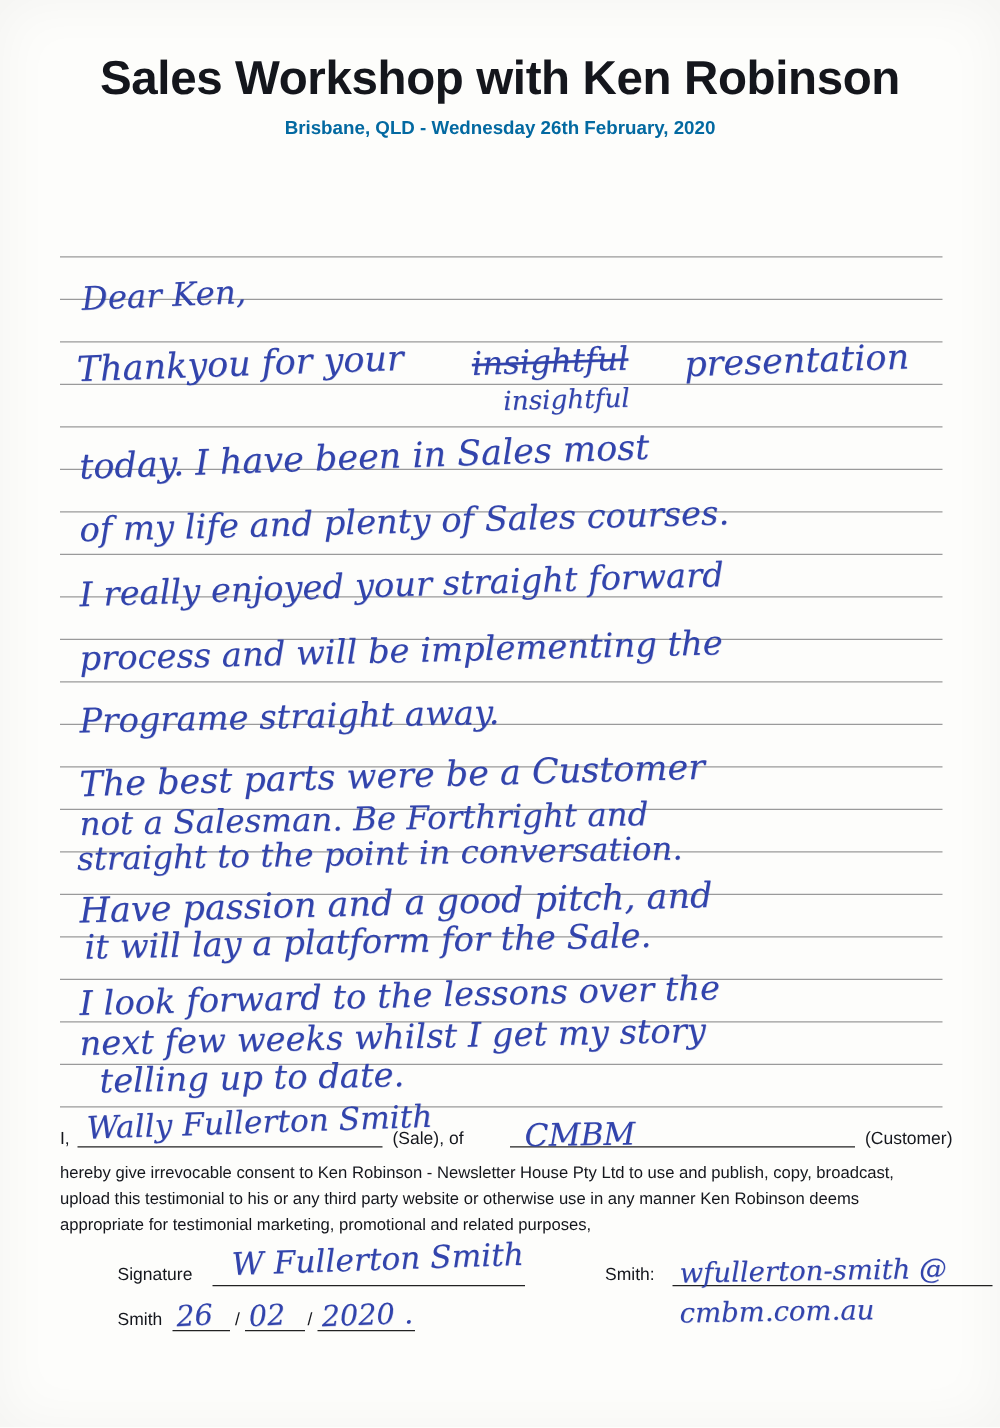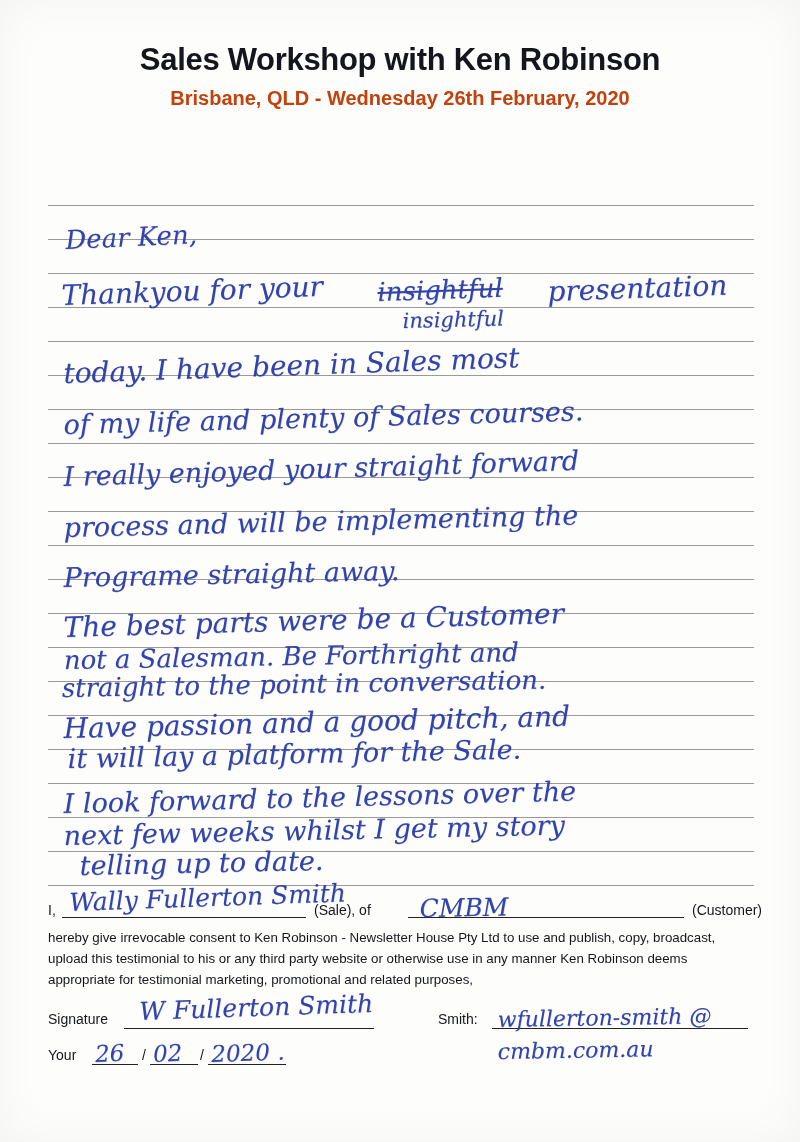--- a/index.html
+++ b/index.html
@@ -25,30 +25,30 @@
 
   
   .header {
     position: absolute;
     top: 42px;
     left: 0;
     width: 800px;
     text-align: center;
   }
   .title {
-    font-size: 31px;
+    font-size: 38px;
     font-weight: bold;
     letter-spacing: -0.3px;
     color: #14161c;
     margin: 0;
   }
   .subtitle {
-    font-size: 20px;
+    font-size: 15px;
     font-weight: bold;
-    color: #c2410c;
+    color: #0369a1;
     margin: 9px 0 0 0;
   }
 
   
   .prompt {
     position: absolute;
     top: 168px;
     left: 52px;
     font-size: 16.5px;
     font-weight: bold;
@@ -114,20 +114,21 @@
   .para {
     margin-top: 6px;
     font-size: 13.3px;
     line-height: 1.58;
   }
 
   .footer-row {
     position: relative;
     height: 30px;
     font-size: 14px;
+    margin-left: 46px;
   }
 
   
   .edge-shadow {
     position: absolute;
     top: 0; left: 0; width: 800px; height: 1142px;
     pointer-events: none;
     box-shadow: inset 0 0 46px rgba(0,0,0,0.045);
   }
 </style>
@@ -201,21 +202,21 @@
     <div class="footer-row" style="margin-top:14px;">
       <span class="inline-label" style="left:0; top:4px;">Signature</span>
       <span class="line" style="left:76px; top:24px; width:250px;"></span>
       <span class="hand" style="left:92px; top:-12px; font-size:25px; transform:rotate(-2deg);">W Fullerton Smith</span>
       <span class="inline-label" style="left:390px; top:4px;">Smith:</span>
       <span class="line" style="left:444px; top:24px; width:256px;"></span>
       <span class="hand" style="left:450px; top:-2px; font-size:22px; transform:rotate(-1deg);">wfullerton-smith @</span>
     </div>
 
     <div class="footer-row" style="margin-top:4px;">
-      <span class="inline-label" style="left:0; top:6px;">Your</span>
+      <span class="inline-label" style="left:0; top:6px;">Smith</span>
       <span class="line" style="left:44px; top:26px; width:46px;"></span>
       <span class="hand" style="left:48px; top:-2px; font-size:23px; transform:rotate(-3deg);">26</span>
       <span class="inline-label" style="left:94px; top:6px;">/</span>
       <span class="line" style="left:102px; top:26px; width:48px;"></span>
       <span class="hand" style="left:106px; top:-2px; font-size:23px; transform:rotate(-3deg);">02</span>
       <span class="inline-label" style="left:152px; top:6px;">/</span>
       <span class="line" style="left:160px; top:26px; width:78px;"></span>
       <span class="hand" style="left:164px; top:-2px; font-size:23px; transform:rotate(-2deg);">2020 .</span>
       <span class="hand" style="left:450px; top:-4px; font-size:22px; transform:rotate(-1deg);">cmbm.com.au</span>
     </div>

